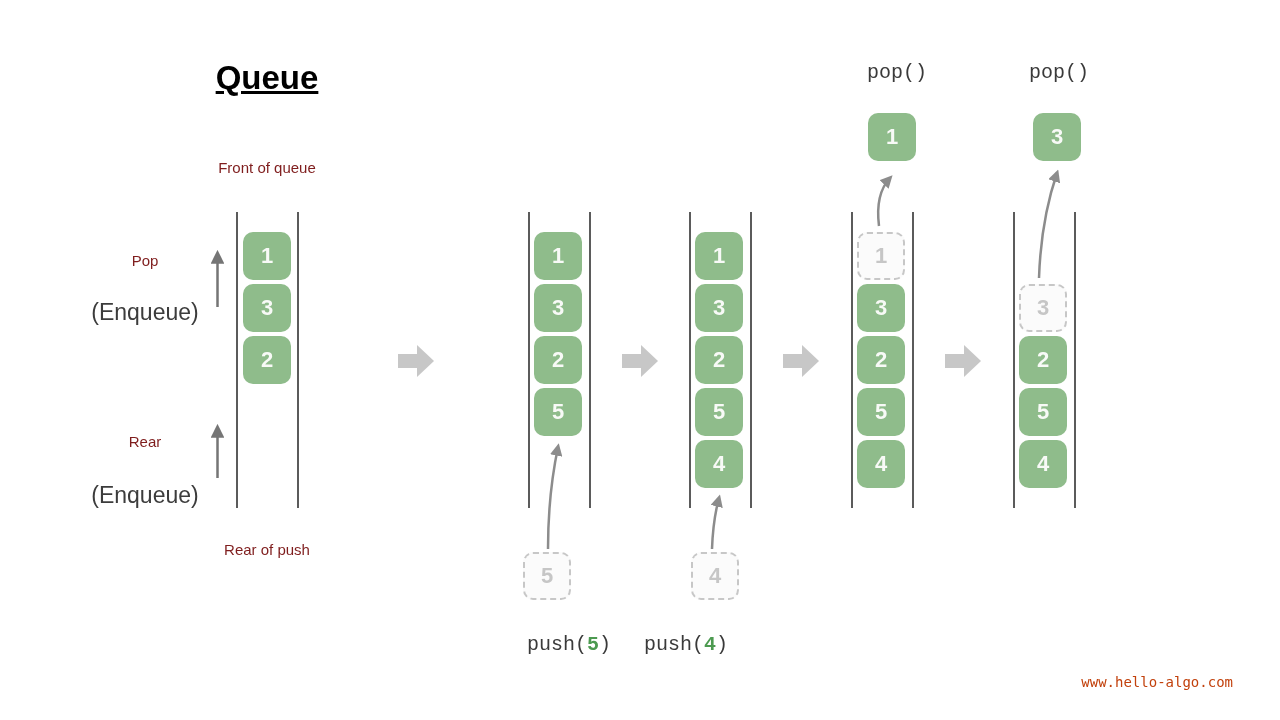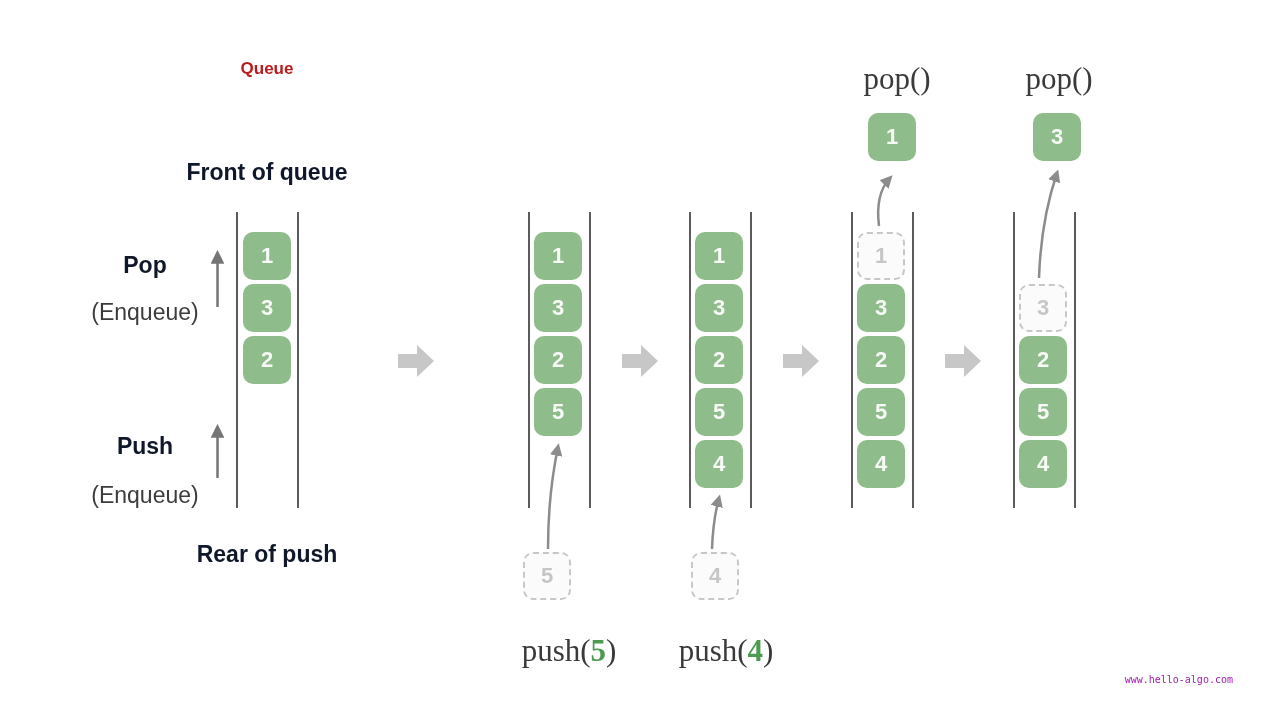--- a/index.html
+++ b/index.html
@@ -3,63 +3,63 @@
 <meta charset="utf-8">
 <style>
   html,body{margin:0;padding:0;background:#ffffff;}
   .canvas{
     position:relative;width:1280px;height:720px;background:#ffffff;
     font-family:"Liberation Sans",sans-serif;overflow:hidden;
   }
   .abs{position:absolute;}
   .center-x{transform:translateX(-50%);}
   .title{
-    font-size:17px;font-weight:bold;color:#b91c1c;white-space:nowrap;
+    font-size:33px;font-weight:bold;color:#000000;white-space:nowrap;text-decoration:underline;
   }
   .biglabel{
-    font-size:23px;font-weight:bold;color:#0f172a;white-space:nowrap;
+    font-size:15px;font-weight:normal;color:#7f1d1d;white-space:nowrap;
   }
   .sublabel{
     font-size:23px;font-weight:normal;color:#3C3C3C;white-space:nowrap;
   }
   .vline{
     position:absolute;top:212px;width:2px;height:296px;background:#5B5B5B;
   }
   .cell{
     position:absolute;width:48px;height:48px;border-radius:10px;
     background:#8FBC8B;color:#F8FAF7;font-size:22px;font-weight:bold;
     display:flex;align-items:center;justify-content:center;
   }
   .ghost{
     background:#FBFBFB;border:2px dashed #C7C7C7;color:#C6C6C6;
     width:44px;height:44px;
   }
   .oplabel{
-    position:absolute;font-family:Liberation Serif, serif;
-    font-size:31px;color:#3A3A3A;white-space:nowrap;transform:translateX(-50%);
+    position:absolute;font-family:Liberation Mono, monospace;
+    font-size:20px;color:#3A3A3A;white-space:nowrap;transform:translateX(-50%);
   }
   .oplabel .val{color:#4C9A50;font-weight:bold;}
   .watermark{
     position:absolute;right:47px;top:674px;
-    font-family:"DejaVu Sans Mono",monospace;font-size:10px;color:#a21caf;
+    font-family:"DejaVu Sans Mono",monospace;font-size:14px;color:#c2410c;
   }
   svg.overlay{position:absolute;left:0;top:0;pointer-events:none;}
 </style>
 </head>
 <body>
 
 <div class="canvas">
 
   <div class="abs center-x title" style="left:267px;top:59px;">Queue</div>
   <div class="abs center-x biglabel" style="left:267px;top:159px;">Front of queue</div>
   <div class="abs center-x biglabel" style="left:267px;top:541px;">Rear of push</div>
 
   <div class="abs center-x biglabel" style="left:145px;top:252px;">Pop</div>
   <div class="abs center-x sublabel" style="left:145px;top:299px;">(Enqueue)</div>
-  <div class="abs center-x biglabel" style="left:145px;top:433px;">Push</div>
+  <div class="abs center-x biglabel" style="left:145px;top:433px;">Rear</div>
   <div class="abs center-x sublabel" style="left:145px;top:482px;">(Enqueue)</div>
 
   <svg class="overlay" width="1280" height="720" viewBox="0 0 1280 720">
     <defs>
       <marker id="ah-up" viewBox="0 0 10 10" refX="7" refY="5" markerWidth="5.5" markerHeight="5.5" orient="auto">
         <path d="M0,0 L10,5 L0,10 z" fill="#757575"></path>
       </marker>
       <marker id="ah-mid" viewBox="0 0 10 10" refX="7" refY="5" markerWidth="5" markerHeight="5" orient="auto">
         <path d="M0,0 L10,5 L0,10 z" fill="#8C8C8C"></path>
       </marker>
@@ -103,21 +103,21 @@
 
   <div>
     <div class="vline" style="left:689px;"></div>
     <div class="vline" style="left:750px;"></div>
     <div class="cell" style="left:695px;top:232px;">1</div>
     <div class="cell" style="left:695px;top:284px;">3</div>
     <div class="cell" style="left:695px;top:336px;">2</div>
     <div class="cell" style="left:695px;top:388px;">5</div>
     <div class="cell" style="left:695px;top:440px;">4</div>
     <div class="cell ghost" style="left:691px;top:552px;">4</div>
-    <div class="oplabel" style="left:726px;top:633px;">
+    <div class="oplabel" style="left:686px;top:633px;">
       <span>push(</span><span class="val">4</span><span>)</span>
     </div>
   </div>
 
   <div>
     <div class="vline" style="left:851px;"></div>
     <div class="vline" style="left:912px;"></div>
     <div class="oplabel" style="left:897px;top:61px;">pop()</div>
     <div class="cell" style="left:868px;top:113px;">1</div>
     <div class="cell ghost" style="left:857px;top:232px;">1</div>

